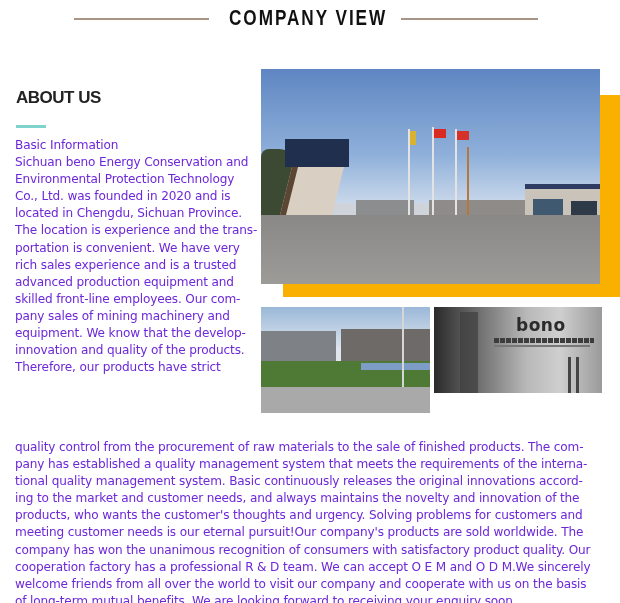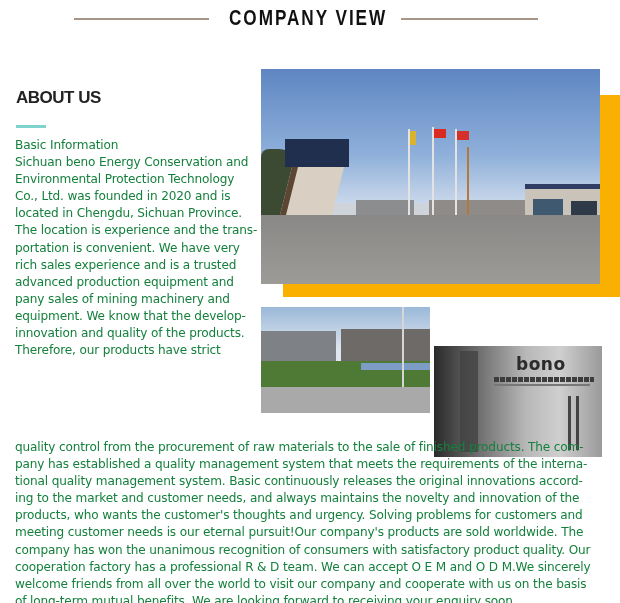--- a/index.html
+++ b/index.html
@@ -18,21 +18,21 @@
 
   .about-title {
     position: absolute; left: 16px; top: 88px;
     font-family: "Liberation Sans", sans-serif; font-weight: 700;
     font-size: 17px; letter-spacing: -0.5px; color: #222;
   }
   .about-accent { position: absolute; left: 16px; top: 125px; width: 30px; height: 3px; background: #7fd3cd; }
 
   .para {
     font-family: "DejaVu Sans", sans-serif; font-size: 12.1px; line-height: 17.1px;
-    color: #15803d; letter-spacing: -0.15px;
+    color: #6d28d9; letter-spacing: -0.15px;
   }
   .para-top { position: absolute; left: 15px; top: 137px; width: 245px; }
   .para-bottom { position: absolute; left: 15px; top: 418px; width: 594px; margin-top: 21px; }
   .line { display: block; white-space: nowrap; }
 
   .yellow-block { position: absolute; left: 283px; top: 95px; width: 337px; height: 202px; background: #f9b000; }
 
   .photo-main {
     position: absolute; left: 261px; top: 69px; width: 339px; height: 215px; overflow: hidden;
     background: linear-gradient(180deg, #5f86c2 0%, #8fb0da 40%, #c8d7ea 62%, #cfd4da 63%);
@@ -60,23 +60,22 @@
     background: linear-gradient(180deg,#9ab8d8 0%, #dfe6ee 40%);
   }
   .pl-bldg1 { position: absolute; left: 0; top: 24px; width: 75px; height: 30px; background: #7e8185; }
   .pl-bldg2 { position: absolute; left: 80px; top: 22px; width: 89px; height: 32px; background: #6e6a67; }
   .pl-grass { position: absolute; left: 0; top: 54px; width: 100%; height: 26px; background: #4f7a36; }
   .pl-water { position: absolute; left: 100px; top: 56px; width: 69px; height: 7px; background: #7d9cc6; }
   .pl-road { position: absolute; left: 0; top: 80px; width: 100%; height: 26px; background: #a9a9aa; }
   .pl-pole { position: absolute; left: 141px; top: 0; width: 2px; height: 80px; background: #d6d6d6; }
 
   .photo-right {
-    position: absolute; left: 434px; top: 307px; width: 168px; height: 111px; overflow: hidden;
+    position: absolute; left: 434px; top: 307px; width: 168px; height: 86px; overflow: hidden;
     background: linear-gradient(90deg,#2a2a2a 0%, #6a6a6a 25%, #b8b8b8 55%, #cfcfcf 75%, #9a9a9a 100%);
-    margin-top: 39px;
   }
   .pr-brand {
     position: absolute; left: 82px; top: 8px; font-family: "DejaVu Sans", sans-serif;
     font-size: 17px; font-weight: 700; color: #2b2b2b; letter-spacing: 0.5px;
   }
   .pr-cn { position: absolute; left: 60px; top: 31px; width: 100px; height: 5px; background: repeating-linear-gradient(90deg,#3c3c3c 0 5px,transparent 5px 6px); }
   .pr-cn2 { position: absolute; left: 60px; top: 38px; width: 96px; height: 2px; background: #777; }
   .pr-handle1 { position: absolute; left: 134px; top: 50px; width: 3px; height: 54px; background: #444; }
   .pr-handle2 { position: absolute; left: 142px; top: 50px; width: 3px; height: 54px; background: #444; }
   .pr-door { position: absolute; left: 26px; top: 5px; width: 18px; height: 101px; background: #3e3e3e; opacity: 0.7; }
@@ -96,20 +95,21 @@
 <div class="para para-top">
   <span class="line">Basic Information</span>
   <span class="line">Sichuan beno Energy Conservation and</span>
   <span class="line">Environmental Protection Technology</span>
   <span class="line">Co., Ltd. was founded in 2020 and is</span>
   <span class="line">located in Chengdu, Sichuan Province.</span>
   <span class="line">The location is experience and the trans-</span>
   <span class="line">portation is convenient. We have very</span>
   <span class="line">rich sales experience and is a trusted</span>
   <span class="line">advanced production equipment and</span>
+  <span class="line">skilled front-line employees. Our com-</span>
   <span class="line">pany sales of mining machinery and</span>
   <span class="line">equipment. We know that the develop-</span>
   <span class="line">innovation and quality of the products.</span>
   <span class="line">Therefore, our products have strict</span>
 </div>
 
 <div class="yellow-block"></div>
 
 <div class="photo-main" title="Company gate with flagpoles and entrance sign">
   <div class="tree-left"></div>

